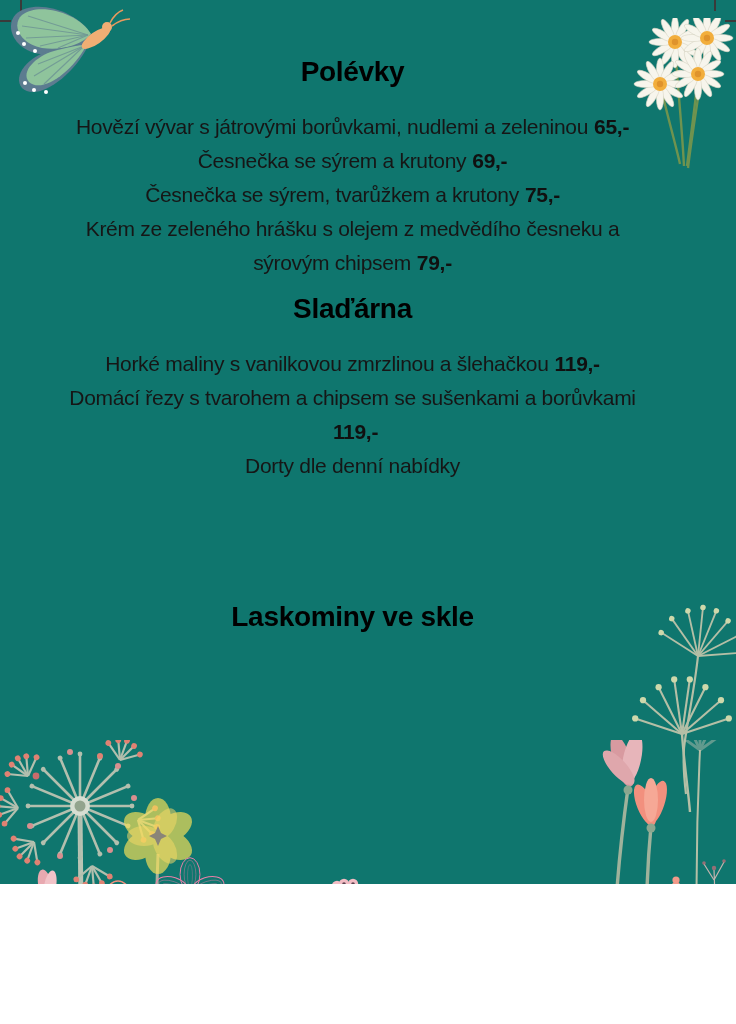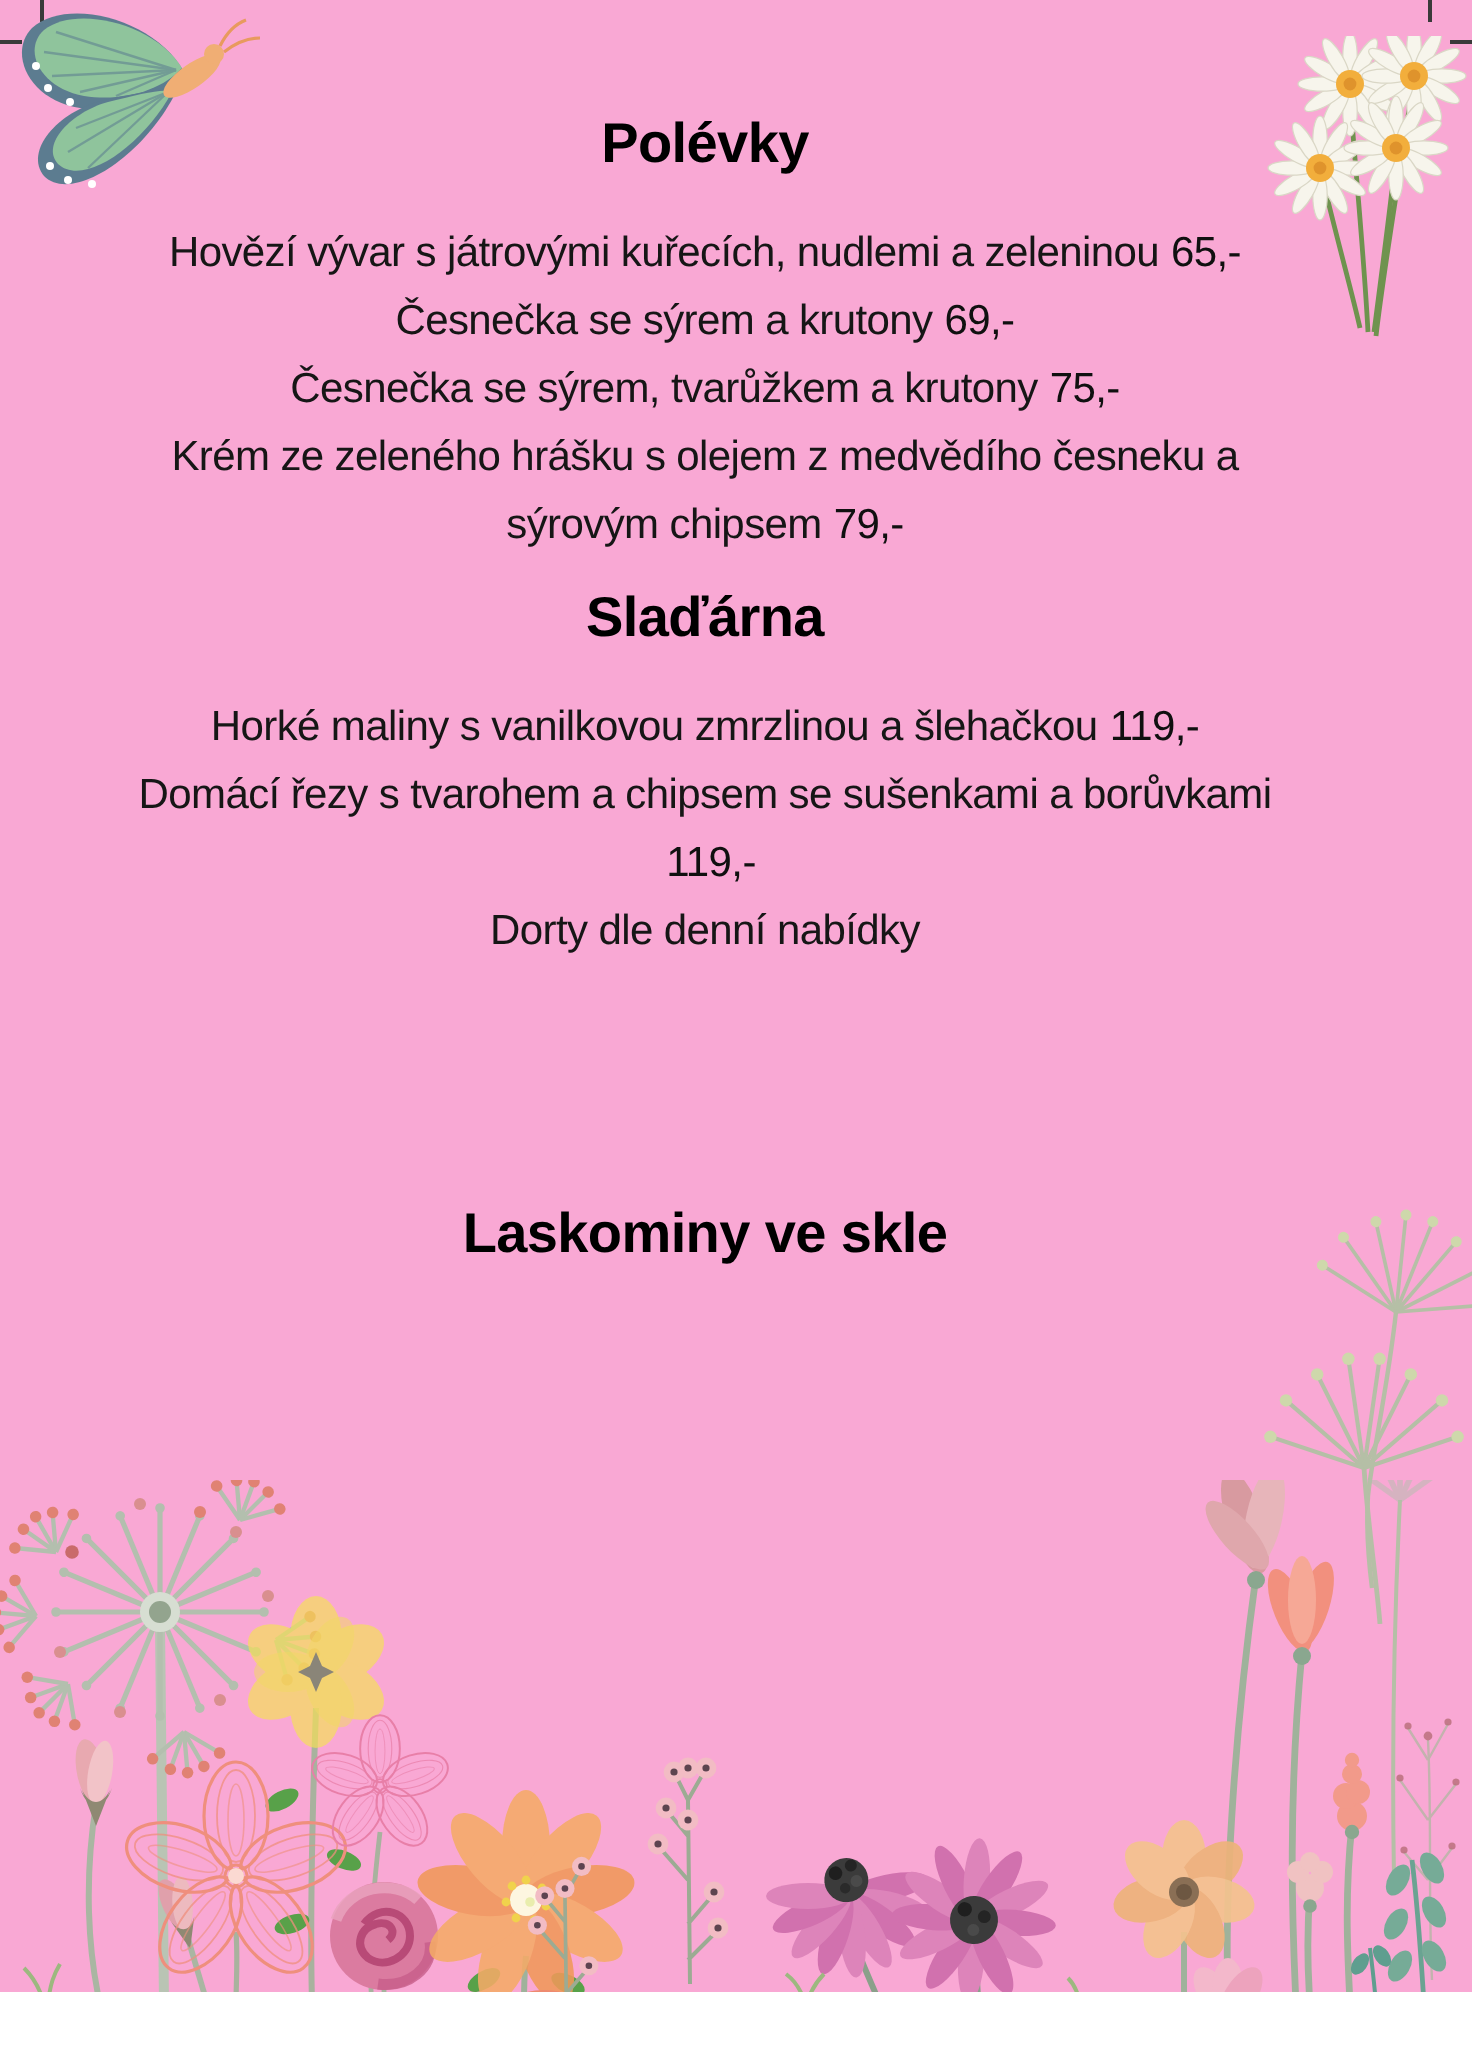--- a/index.html
+++ b/index.html
@@ -1,19 +1,19 @@
 <!DOCTYPE html>
 <html><head>
 <meta charset="utf-8">
 <style>
   html,body{margin:0;padding:0;background:#ffffff;}
   .page{
     position:relative;
-    width:736px;height:996px;
-    background:#f9a8d4;
+    width:736px;height:884px;
+    background:#0f766e;
     overflow:hidden;
     font-family:"Liberation Sans","DejaVu Sans",sans-serif;
     color:#1b1b1b;
   }
   
   .crop{position:absolute;background:#3a3a3a;}
   
   .deco{position:absolute;pointer-events:none;}
   
   .menu-section{
@@ -23,21 +23,21 @@
   .section-title{
     margin:0 0 20px 0;
     font-size:28px;font-weight:700;color:#000;
     letter-spacing:-0.3px;line-height:36px;
   }
   .menu-item{
     font-size:21px;font-weight:400;
     line-height:34px;letter-spacing:-0.3px;
     white-space:pre-line;color:#161616;
   }
-  .price{font-weight:400;margin-left:6px;color:#101010;}
+  .price{font-weight:700;margin-left:6px;color:#101010;}
 </style>
 </head>
 <body>
 
 <div class="page">
 
   <div class="crop" style="left:20px;top:0;width:2px;height:11px;"></div>
   <div class="crop" style="left:0;top:20px;width:11px;height:2px;"></div>
   <div class="crop" style="left:714px;top:0;width:2px;height:11px;"></div>
   <div class="crop" style="left:725px;top:20px;width:11px;height:2px;"></div>
@@ -484,21 +484,21 @@
       <path d="M22,262 C20,254 16,248 12,244 M24,262 C25,252 27,247 30,242"></path>
       <path d="M402,260 C400,254 397,250 393,247 M404,260 C406,254 409,250 412,247"></path>
       <path d="M540,262 C539,256 537,252 534,249"></path>
     </g>
   </svg>
 
   <main>
     <section class="menu-section" style="top:54px;">
       <h2 class="section-title">Polévky</h2>
       <div class="items">
-          <div class="menu-item"><span>Hovězí vývar s játrovými kuřecích, nudlemi a zeleninou</span><span class="price">65,-</span></div>
+          <div class="menu-item"><span>Hovězí vývar s játrovými borůvkami, nudlemi a zeleninou</span><span class="price">65,-</span></div>
           <div class="menu-item"><span>Česnečka se sýrem a krutony</span><span class="price">69,-</span></div>
           <div class="menu-item"><span>Česnečka se sýrem, tvarůžkem a krutony</span><span class="price">75,-</span></div>
           <div class="menu-item"><span>Krém ze zeleného hrášku s olejem z medvědího česneku a
 sýrovým chipsem</span><span class="price">79,-</span></div>
         </div>
     </section>
     <section class="menu-section" style="top:291px;">
       <h2 class="section-title">Slaďárna</h2>
       <div class="items">
           <div class="menu-item"><span>Horké maliny s vanilkovou zmrzlinou a šlehačkou</span><span class="price">119,-</span></div>

